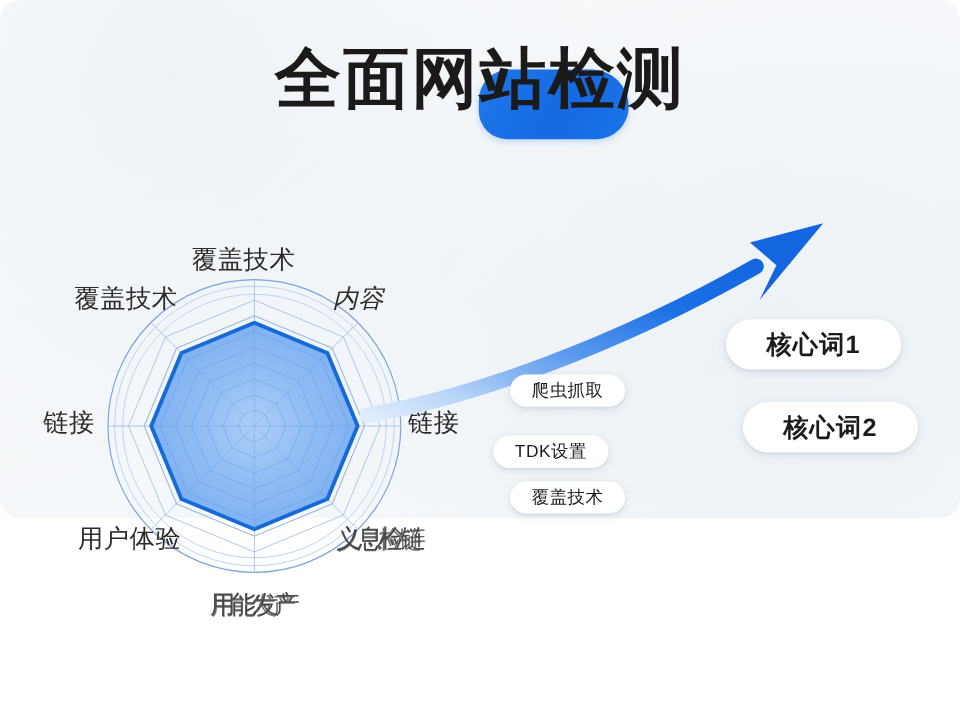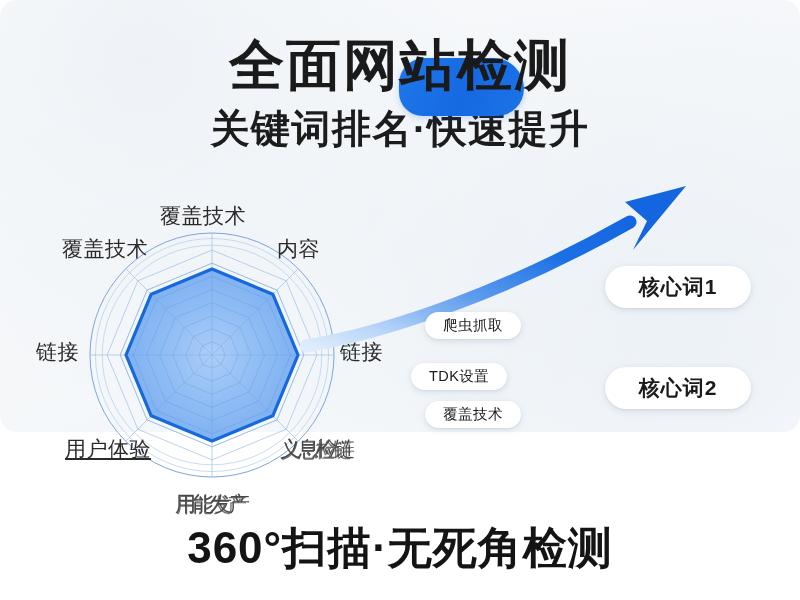--- a/index.html
+++ b/index.html
@@ -140,21 +140,21 @@
     font-size: 21px;
     font-weight: bold;
     letter-spacing: 1px;
     text-align: right;
   }
 
   #pill-crawl   { left: 425px; top: 312px; }
   #pill-tdk     { left: 411px; top: 363px; }
   #pill-backlink{ left: 425px; top: 401px; }
   #pill-kw1     { left: 605px; top: 266px; }
-  #pill-kw2     { left: 605px; top: 335px; margin-top: 32px; }
+  #pill-kw2     { left: 619px; top: 335px; }
 
   
   #footer-line {
     position: absolute;
     left: 0;
     top: 522px;
     width: 800px;
     text-align: center;
     font-size: 44px;
     line-height: 52px;
@@ -166,21 +166,20 @@
 </head>
 <body>
 
 <div id="poster">
 
   <div class="headline-wrap">
     <div class="title-line">
       <span class="hl-blob"></span>
       <span class="title-seg">全面</span><span class="title-hl">网站</span><span class="title-seg">检测</span>
     </div>
-    <div class="subtitle-line">关键词排名·快速提升</div>
   </div>
 
   <div id="radar-block">
     <svg id="radar-svg" width="400" height="330" viewBox="0 0 400 330">
       <defs>
         <radialGradient id="radarFill" cx="50%" cy="50%" r="50%">
           <stop offset="0%" stop-color="#a9cbf8" stop-opacity="0.95"></stop>
           <stop offset="55%" stop-color="#8bbaf4" stop-opacity="0.95"></stop>
           <stop offset="100%" stop-color="#79adf1" stop-opacity="0.95"></stop>
         </radialGradient>
@@ -223,35 +222,35 @@
           <line x1="190" y1="165" x2="250.8" y2="225.8" stroke="#5e93d8" stroke-width="0.5" opacity="0.45"></line>
           <line x1="190" y1="165" x2="190.0" y2="251.0" stroke="#5e93d8" stroke-width="0.5" opacity="0.45"></line>
           <line x1="190" y1="165" x2="129.2" y2="225.8" stroke="#5e93d8" stroke-width="0.5" opacity="0.45"></line>
           <line x1="190" y1="165" x2="104.0" y2="165.0" stroke="#5e93d8" stroke-width="0.5" opacity="0.45"></line>
           <line x1="190" y1="165" x2="129.2" y2="104.2" stroke="#5e93d8" stroke-width="0.5" opacity="0.45"></line>
         </g>
     </svg>
 
     <div class="radar-label" style="left:138px; top:12px;">覆盖技术</div>
 
-    <div class="radar-label" style="left:255px; top:45px;">内容</div>
+    <div class="radar-label" style="left:255px; top:45px;font-style:italic;">内容</div>
 
     <div class="radar-label" style="left:318px; top:148px;">链接</div>
 
     <div class="radar-label garbled" style="left:250px; top:245px; width:80px; height:20px;">
       <span>义息检链</span>
       <span class="garbled-over">义息检链</span>
     </div>
 
     <div class="radar-label garbled" style="left:145px; top:300px; width:80px; height:20px;">
       <span>用能发产</span>
       <span class="garbled-over">用能发产</span>
     </div>
 
-    <div class="radar-label" style="left:43px; top:245px;text-decoration:underline;">用户体验</div>
+    <div class="radar-label" style="left:43px; top:245px;">用户体验</div>
 
     <div class="radar-label" style="left:14px; top:148px;">链接</div>
 
     <div class="radar-label" style="left:40px; top:45px;">覆盖技术</div>
   </div>
 
   <svg id="arrow-svg" width="400" height="185" viewBox="0 0 400 185">
     <defs>
       <linearGradient id="arrowGrad" x1="0" y1="1" x2="1" y2="0">
         <stop offset="0%" stop-color="#dfecfc"></stop>
@@ -265,15 +264,14 @@
     <path d="M 386,6 L 325,22 L 347,41 L 333,70 Z" fill="#1466e0"></path>
   </svg>
 
   <div class="pill pill-small" id="pill-crawl">爬虫抓取</div>
   <div class="pill pill-small" id="pill-tdk">TDK设置</div>
   <div class="pill pill-small" id="pill-backlink">覆盖技术</div>
 
   <div class="pill pill-big" id="pill-kw1">核心词1</div>
   <div class="pill pill-big" id="pill-kw2">核心词2</div>
 
-  <div id="footer-line">360°扫描·无死角检测</div>
 
 </div>
 
 </body></html>

